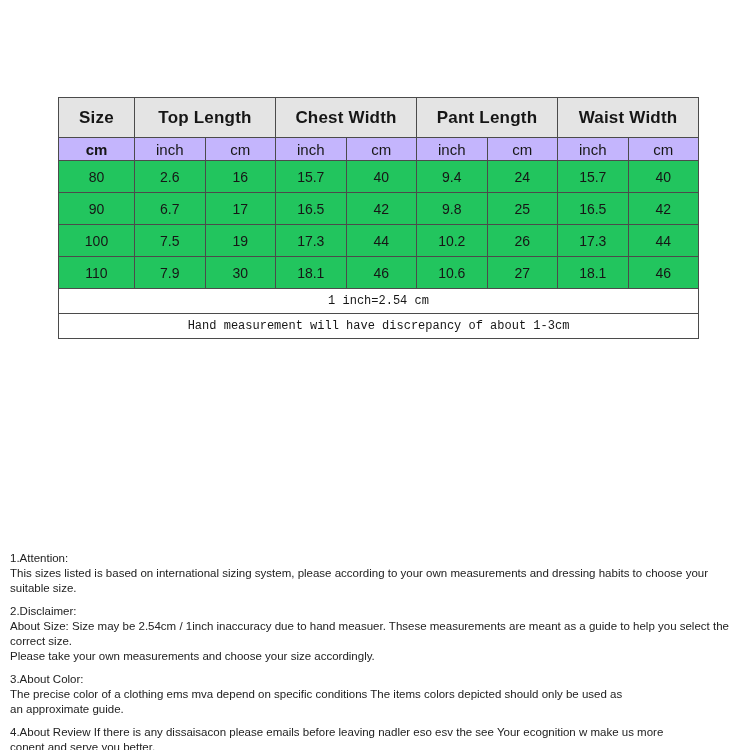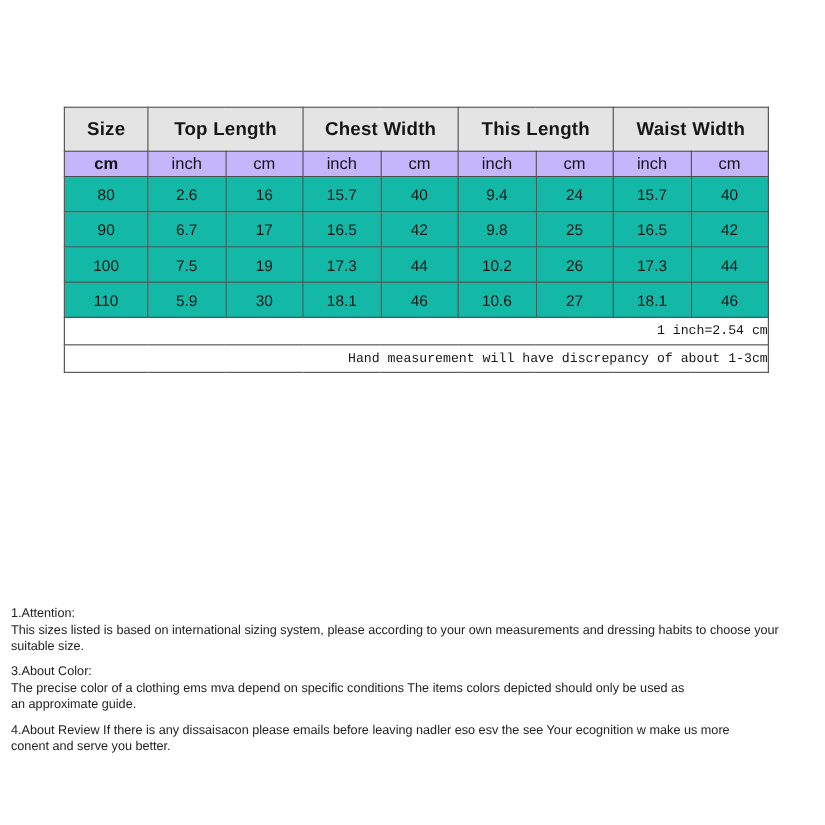--- a/index.html
+++ b/index.html
@@ -31,28 +31,27 @@
   tr.unit-row th {
     background: #c4b5fd;
     height: 23px;
     font-size: 15px;
     font-weight: normal;
   }
   tr.unit-row th.first-unit { font-weight: bold; }
   tr.data-row td {
     height: 32px;
     font-size: 14px;
-    background: #14b8a6;
+    background: #22c55e;
   }
   tr.footnote-row td {
     height: 25px;
     font-family: "Liberation Mono", "DejaVu Sans Mono", monospace;
     font-size: 12px;
     background: #ffffff;
-    text-align: right;
   }
 
   .notes {
     position: absolute;
     left: 10px; top: 551px;
     width: 732px;
     font-size: 11.5px;
     line-height: 15px;
     color: #222222;
   }
@@ -76,21 +75,21 @@
       <col style="width:70.5px">
         <col style="width:70.5px">
       <col style="width:70.5px">
         <col style="width:70.5px">
     </colgroup>
     <tbody>
       <tr class="group-row">
         <th>Size</th>
         <th colspan="2">Top Length</th>
         <th colspan="2">Chest Width</th>
-        <th colspan="2">This Length</th>
+        <th colspan="2">Pant Length</th>
         <th colspan="2">Waist Width</th>
       </tr>
       <tr class="unit-row">
         <th class="first-unit">cm</th>
         <th>inch</th>
         <th>cm</th>
         <th>inch</th>
         <th>cm</th>
         <th>inch</th>
         <th>cm</th>
@@ -126,21 +125,21 @@
         <td>19</td>
         <td>17.3</td>
         <td>44</td>
         <td>10.2</td>
         <td>26</td>
         <td>17.3</td>
         <td>44</td>
       </tr>
       <tr class="data-row">
         <td>110</td>
-        <td>5.9</td>
+        <td>7.9</td>
         <td>30</td>
         <td>18.1</td>
         <td>46</td>
         <td>10.6</td>
         <td>27</td>
         <td>18.1</td>
         <td>46</td>
       </tr>
 
       <tr class="footnote-row">
@@ -148,20 +147,23 @@
       </tr>
       <tr class="footnote-row">
         <td colspan="9">Hand measurement will have discrepancy of about 1-3cm</td>
       </tr>
     </tbody>
   </table>
 
   <div class="notes">
     <div class="note-paragraph">1.Attention:
 This sizes listed is based on international sizing system, please according to your own measurements and dressing habits to choose your suitable size.</div>
+    <div class="note-paragraph">2.Disclaimer:
+About Size: Size may be 2.54cm / 1inch inaccuracy due to hand measuer. Thsese measurements are meant as a guide to help you select the correct size.
+Please take your own measurements and choose your size accordingly.</div>
     <div class="note-paragraph">3.About Color:
 The precise color of a clothing ems mva depend on specific conditions The items colors depicted should only be used as
 an approximate guide.</div>
     <div class="note-paragraph">4.About Review If there is any dissaisacon please emails before leaving nadler eso esv the see Your ecognition w make us more
 conent and serve you better.</div>
   </div>
 
 </div>
 
 </body></html>

